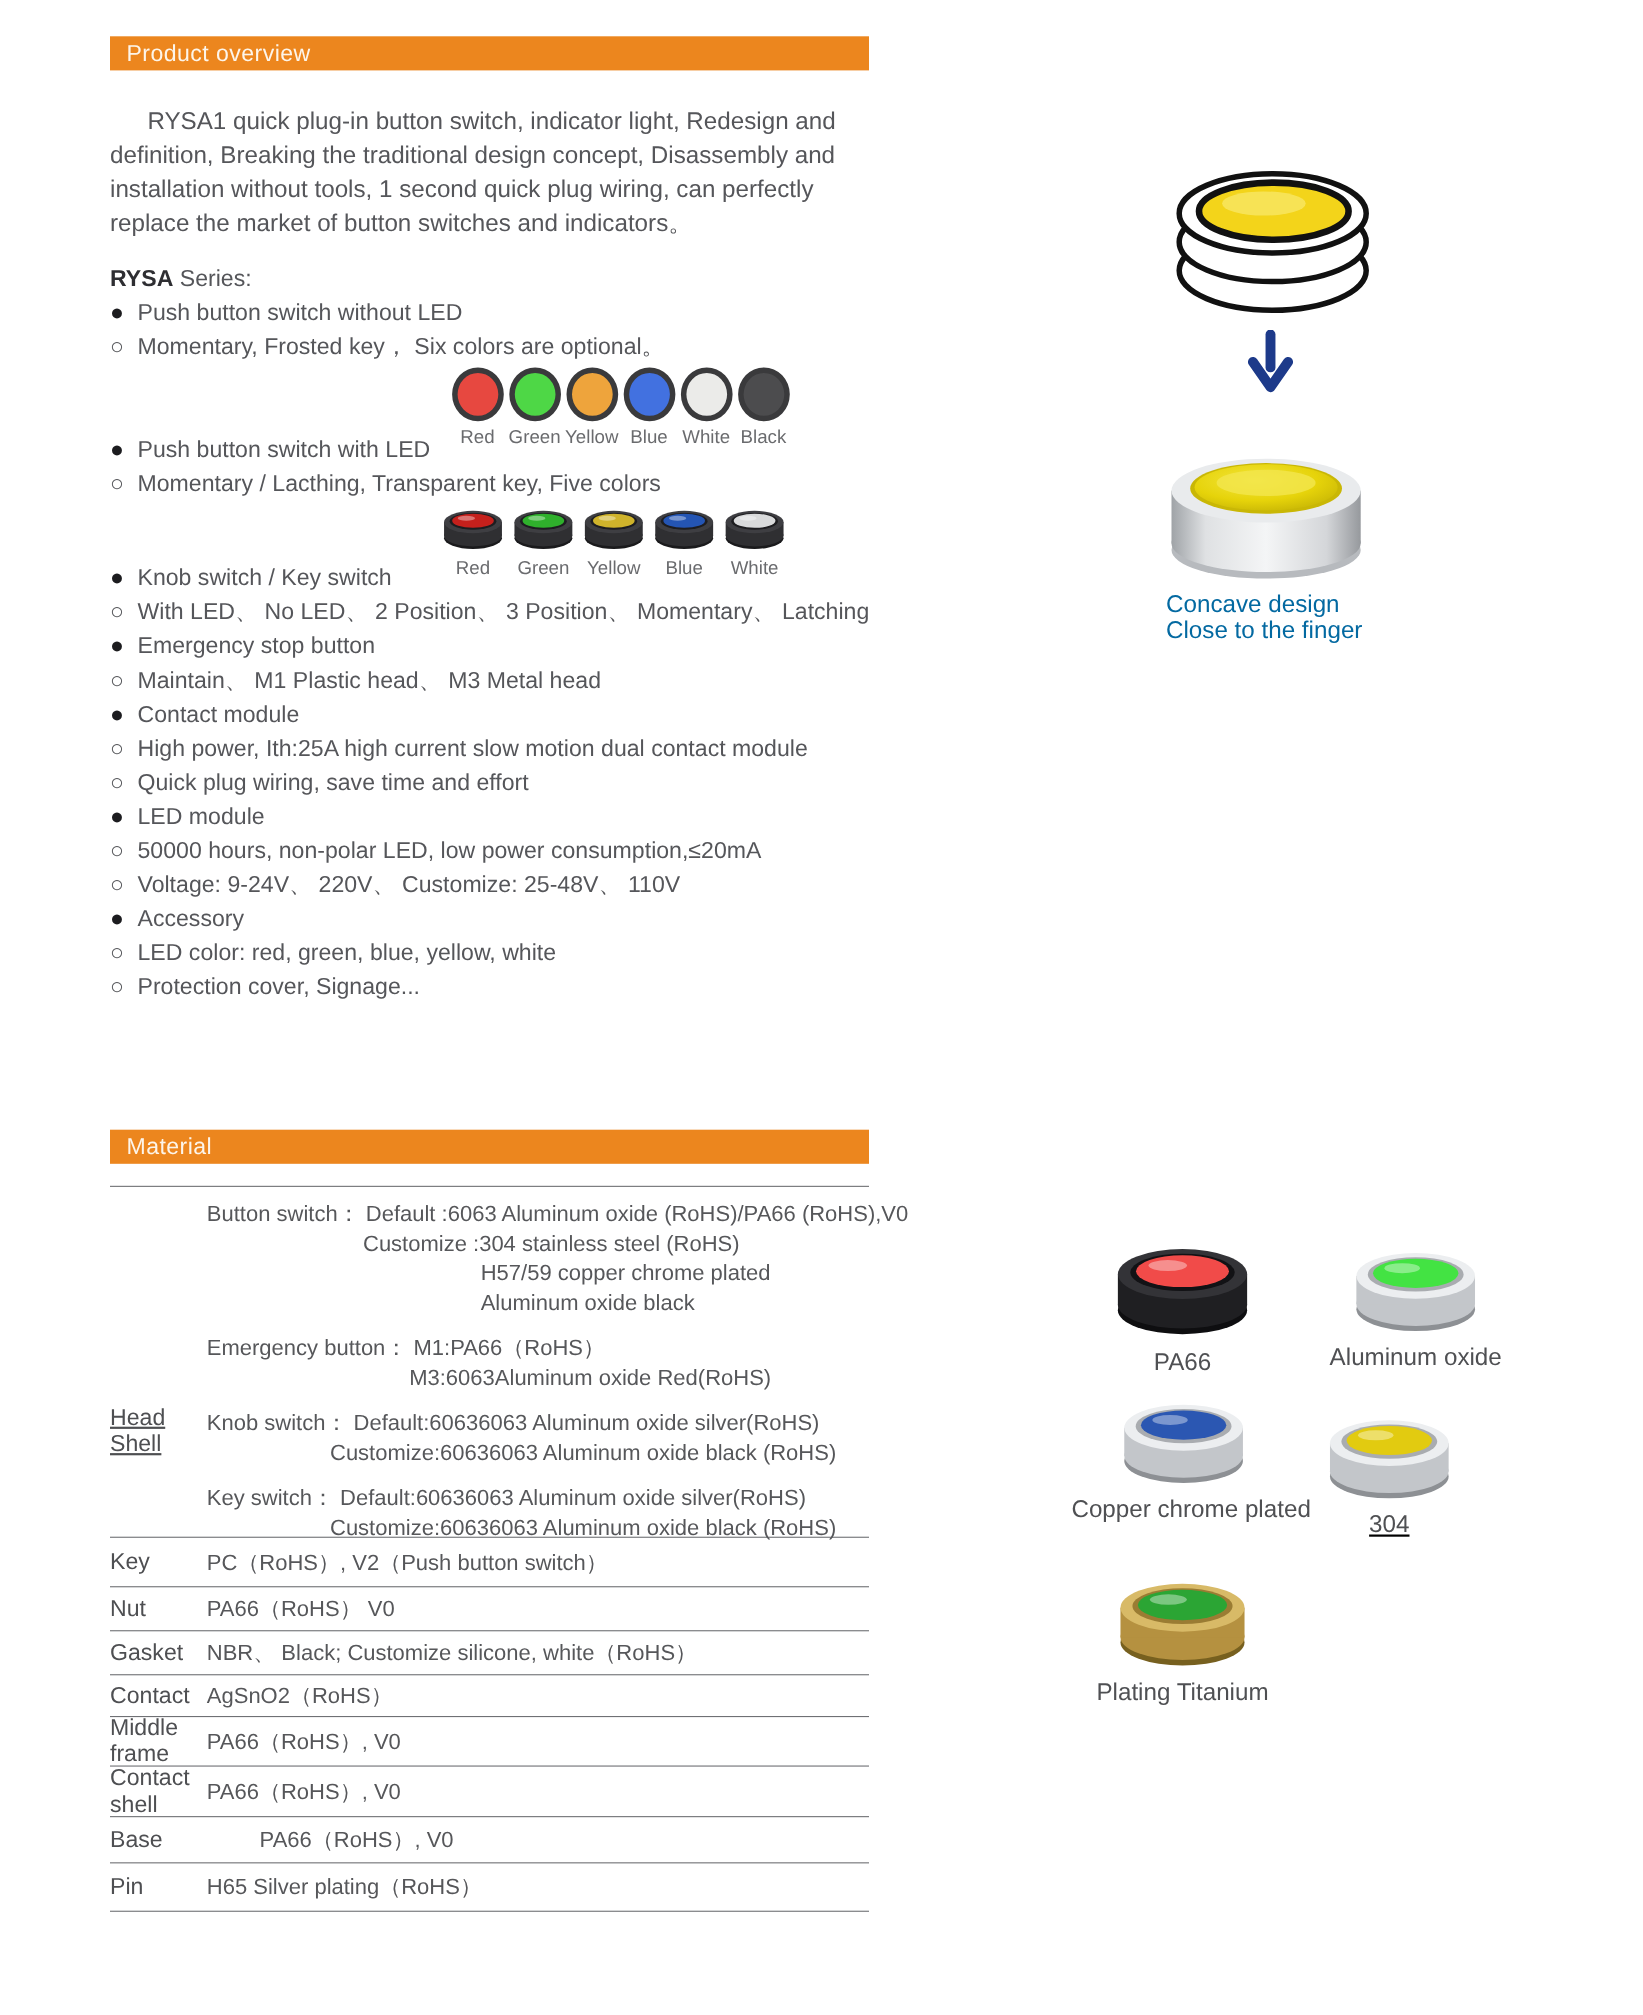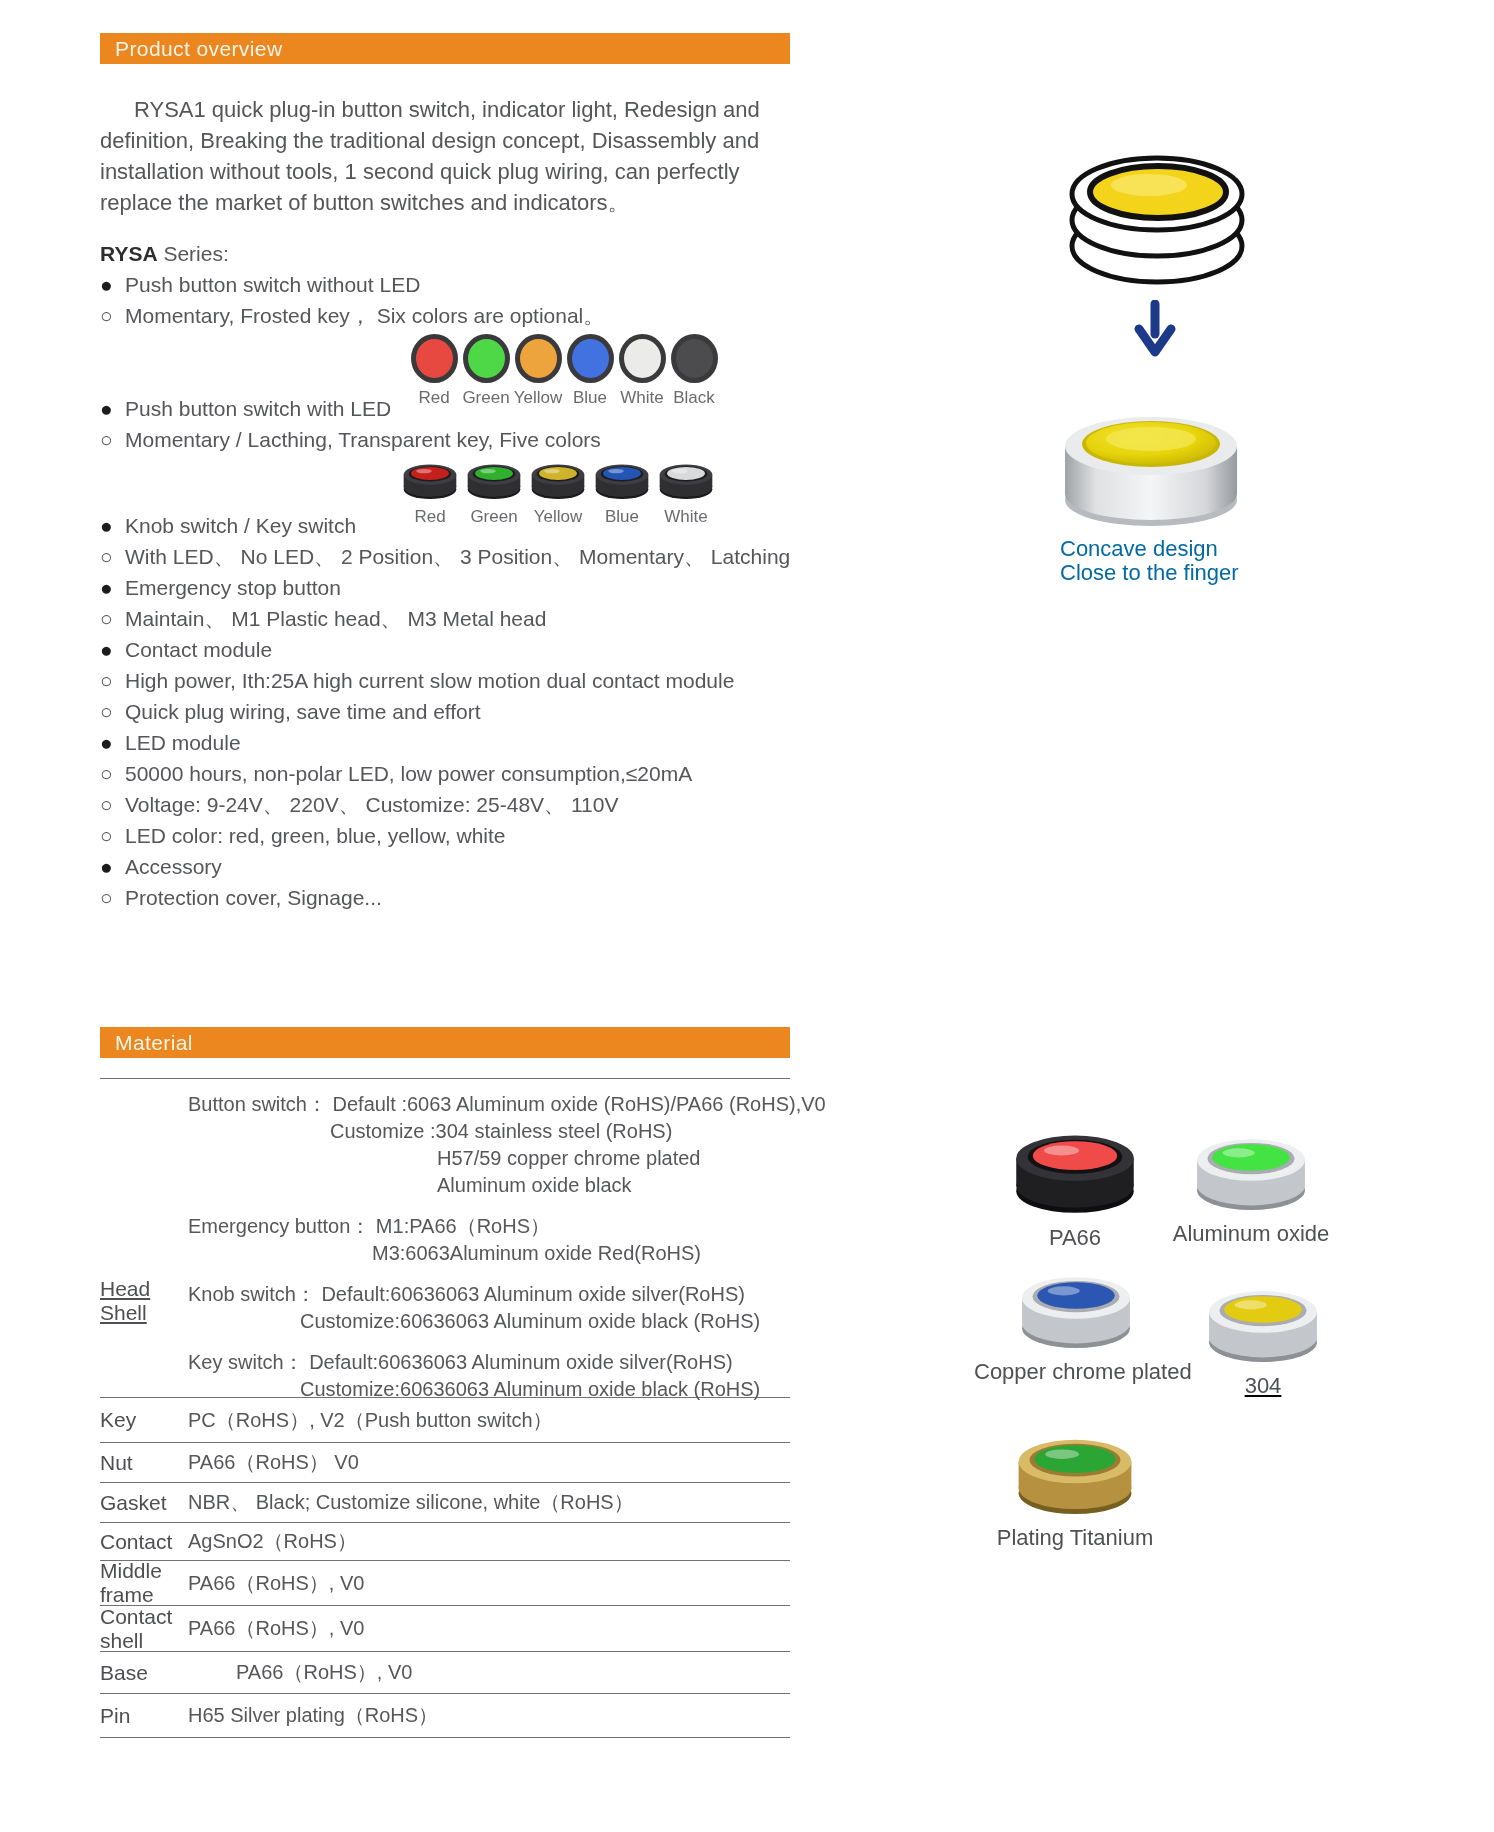--- a/index.html
+++ b/index.html
@@ -93,22 +93,22 @@
         <div class="s-item gap2"><span class="bullet">●</span><span>Knob switch / Key switch</span></div>
         <div class="s-item hollow"><span class="bullet">○</span><span>With LED、 No LED、 2 Position、 3 Position、 Momentary、 Latching</span></div>
         <div class="s-item"><span class="bullet">●</span><span>Emergency stop button</span></div>
         <div class="s-item hollow"><span class="bullet">○</span><span>Maintain、 M1 Plastic head、 M3 Metal head</span></div>
         <div class="s-item"><span class="bullet">●</span><span>Contact module</span></div>
         <div class="s-item hollow"><span class="bullet">○</span><span>High power, Ith:25A high current slow motion dual contact module</span></div>
         <div class="s-item hollow"><span class="bullet">○</span><span>Quick plug wiring, save time and effort</span></div>
         <div class="s-item"><span class="bullet">●</span><span>LED  module</span></div>
         <div class="s-item hollow"><span class="bullet">○</span><span>50000 hours, non-polar LED, low power consumption,≤20mA</span></div>
         <div class="s-item hollow"><span class="bullet">○</span><span>Voltage: 9-24V、 220V、 Customize: 25-48V、 110V</span></div>
+        <div class="s-item"><span class="bullet">●</span><span>Accessory</span></div>
         <div class="s-item hollow"><span class="bullet">○</span><span>LED color: red, green, blue, yellow, white</span></div>
-        <div class="s-item"><span class="bullet">●</span><span>Accessory</span></div>
         <div class="s-item hollow"><span class="bullet">○</span><span>Protection cover, Signage...</span></div>
       </div>
   </div>
 
   <div class="swatch-row" id="row-frosted">
       <div class="fr-cell">
         <div class="fr-circle" style="background: rgb(231, 72, 64); border-color: rgb(58, 58, 60);"></div>
         <div class="fr-label">Red</div>
       </div>
       <div class="fr-cell">
@@ -326,21 +326,21 @@
           <ellipse cx="65" cy="65" rx="57" ry="21" fill="#1f1f22"></ellipse>
           <rect x="8" y="38" width="114" height="27" fill="#1f1f22"></rect>
           <ellipse cx="65" cy="38" rx="57" ry="22" fill="#333337"></ellipse>
           <ellipse cx="65" cy="36.5" rx="46" ry="16.5" fill="#121215"></ellipse>
           <ellipse cx="65" cy="35.5" rx="41" ry="14" fill="#f14b49"></ellipse>
           <ellipse cx="52" cy="30.5" rx="17" ry="4.8" fill="#ffffff" opacity="0.38"></ellipse>
         </svg>
       </div>
       <div class="fig-label">PA66</div>
     </div>
-    <div class="mat-fig" style="left: 1164px; top: 1124px; width: 174px;">
+    <div class="mat-fig" style="left: 1200px; top: 1124px; width: 174px;">
       <div class="btn" style="width: 128px; height: 88px;">
         <svg viewBox="0 0 130 93" xmlns="http://www.w3.org/2000/svg">
           <ellipse cx="65" cy="70" rx="57" ry="21" fill="#8d9094"></ellipse>
           <ellipse cx="65" cy="65" rx="57" ry="21" fill="#c3c6ca"></ellipse>
           <rect x="8" y="38" width="114" height="27" fill="#c3c6ca"></rect>
           <ellipse cx="65" cy="38" rx="57" ry="22" fill="#eceef0"></ellipse>
           <ellipse cx="65" cy="36.5" rx="46" ry="16.5" fill="#a9acb0"></ellipse>
           <ellipse cx="65" cy="35.5" rx="41" ry="14" fill="#43e343"></ellipse>
           <ellipse cx="52" cy="30.5" rx="17" ry="4.8" fill="#ffffff" opacity="0.38"></ellipse>
         </svg>

